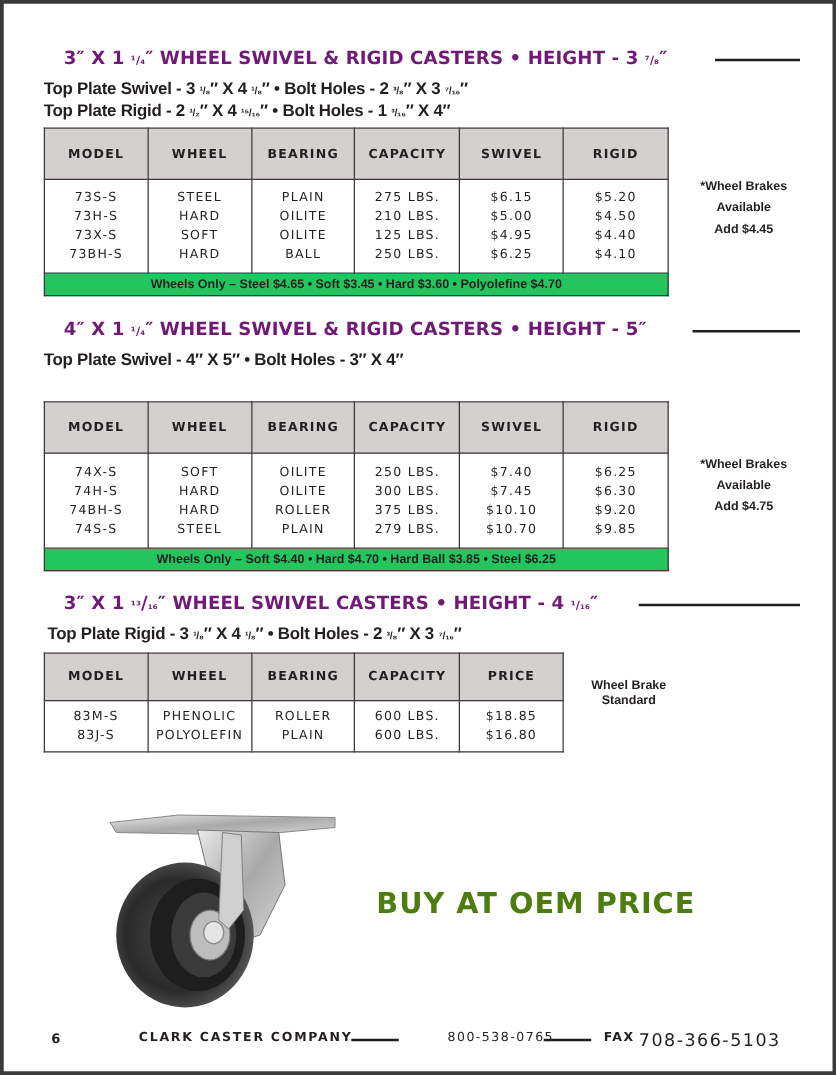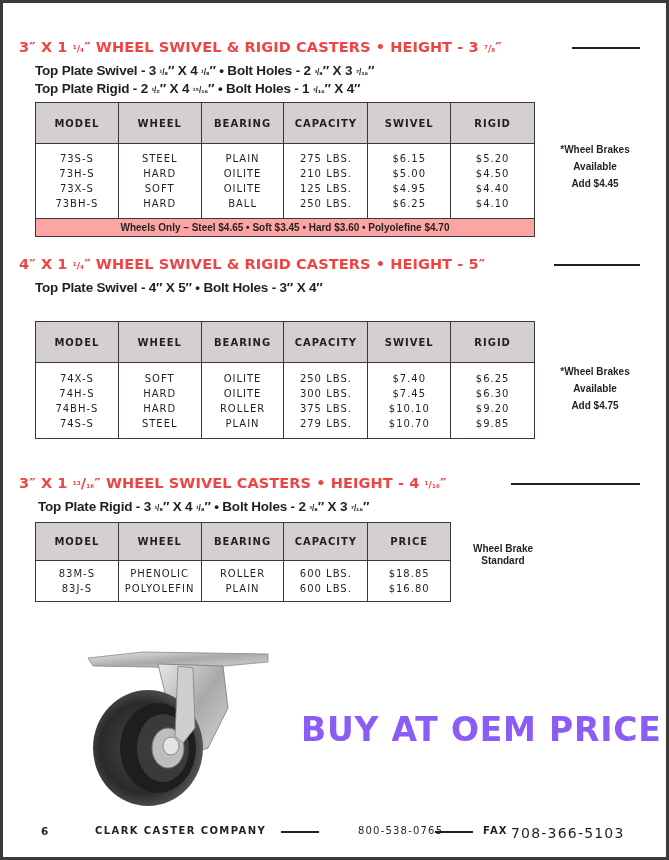--- a/index.html
+++ b/index.html
@@ -14,27 +14,27 @@
   .page {
     position: absolute;
     left: 3px; top: 3px;
     width: 663px; height: 854px;
     background: #ffffff;
   }
   .abs { position: absolute; }
 
   .section-title {
     position: absolute;
-    left: 16px;
+    left: 48px;
     font-family: "DejaVu Sans", sans-serif;
     font-weight: bold;
     font-size: 14.5px;
     letter-spacing: 0.1px;
     white-space: nowrap;
-    color: #ef4444;
+    color: #701a75;
   }
   .section-rule {
     position: absolute;
     height: 2px;
     background: #231f20;
   }
   .spec {
     position: absolute;
     left: 32px;
     font-family: "Liberation Sans", sans-serif;
@@ -67,21 +67,21 @@
     font-size: 10px;
     letter-spacing: 1px;
     text-align: center;
     line-height: 15px;
     vertical-align: middle;
     color: #231f20;
     padding: 0;
   }
   table.spec-table tr.bodyrow td { border-bottom: 1.5px solid #3b3738; }
   table.spec-table td.foot {
-    background: #fca5a5;
+    background: #22c55e;
     border: 1.5px solid #3b3738;
     font-family: "Liberation Sans", sans-serif;
     font-weight: bold;
     font-size: 10px;
     text-align: center;
     height: 17px;
     padding: 0;
   }
   .cell-line { display: block; }
 
@@ -93,23 +93,23 @@
     text-align: center;
     line-height: 17px;
     color: #231f20;
   }
 
   .cta {
     position: absolute;
     left: 298px; top: 707px;
     font-family: "DejaVu Sans", sans-serif;
     font-weight: bold;
-    font-size: 33px;
+    font-size: 23px;
     letter-spacing: 0.8px;
-    color: #8b5cf6;
+    color: #4d7c0f;
     white-space: nowrap;
   }
 
   .footer {
     position: absolute;
     top: 822px;
     left: 0; width: 663px;
     font-family: "DejaVu Sans", sans-serif;
     font-size: 10.5px;
     color: #231f20;
@@ -255,20 +255,23 @@
         <span class="cell-line">$7.45</span>
         <span class="cell-line">$10.10</span>
         <span class="cell-line">$10.70</span>
       </td>
       <td class="body">
         <span class="cell-line">$6.25</span>
         <span class="cell-line">$6.30</span>
         <span class="cell-line">$9.20</span>
         <span class="cell-line">$9.85</span>
       </td>
+    </tr>
+    <tr>
+      <td class="foot" colspan="6">Wheels Only – Soft $4.40 • Hard  $4.70  • Hard Ball $3.85  • Steel $6.25</td>
     </tr>
   </tbody>
     </table>
 
   <div class="note" style="left:542px; top:360px; width:100px;">
     <span class="cell-line">*Wheel Brakes</span>
     <span class="cell-line">Available</span>
     <span class="cell-line">Add $4.75</span>
   </div>
 
@@ -351,20 +354,20 @@
     <ellipse cx="85" cy="100" rx="16" ry="20" fill="#bdbdbd" stroke="#777"></ellipse>
     <ellipse cx="88" cy="98" rx="8" ry="9" fill="#e4e4e4" stroke="#888"></ellipse>
 
     <path d="M95,18 L110,20 L112,80 L100,95 L92,88 Z" fill="#cfcfcf" stroke="#808080" stroke-width="0.8"></path>
   </svg>
 
   <div class="cta">BUY AT OEM PRICE</div>
 
   <div class="footer">
     <span style="left:38px; font-weight:bold;">6</span>
-    <span style="left:92px; font-weight:bold; letter-spacing:1.4px; font-size:10px;text-align:center;">CLARK CASTER COMPANY</span>
+    <span style="left:108px; font-weight:bold; letter-spacing:1.4px; font-size:10px;text-align:center;">CLARK CASTER COMPANY</span>
     <span class="rule" style="left:278px; width:38px;"></span>
     <span style="left:326px; letter-spacing:1.2px; font-size:10px;margin-left:29px;">800-538-0765</span>
     <span class="rule" style="left:432px; width:38px;"></span>
     <span style="left:480px; font-weight:bold; letter-spacing:1.2px; font-size:10px;">FAX</span>
     <span style="left:508px; letter-spacing:1.2px; font-size:14px;">708-366-5103</span>
   </div>
 </div>
 
 </body></html>

